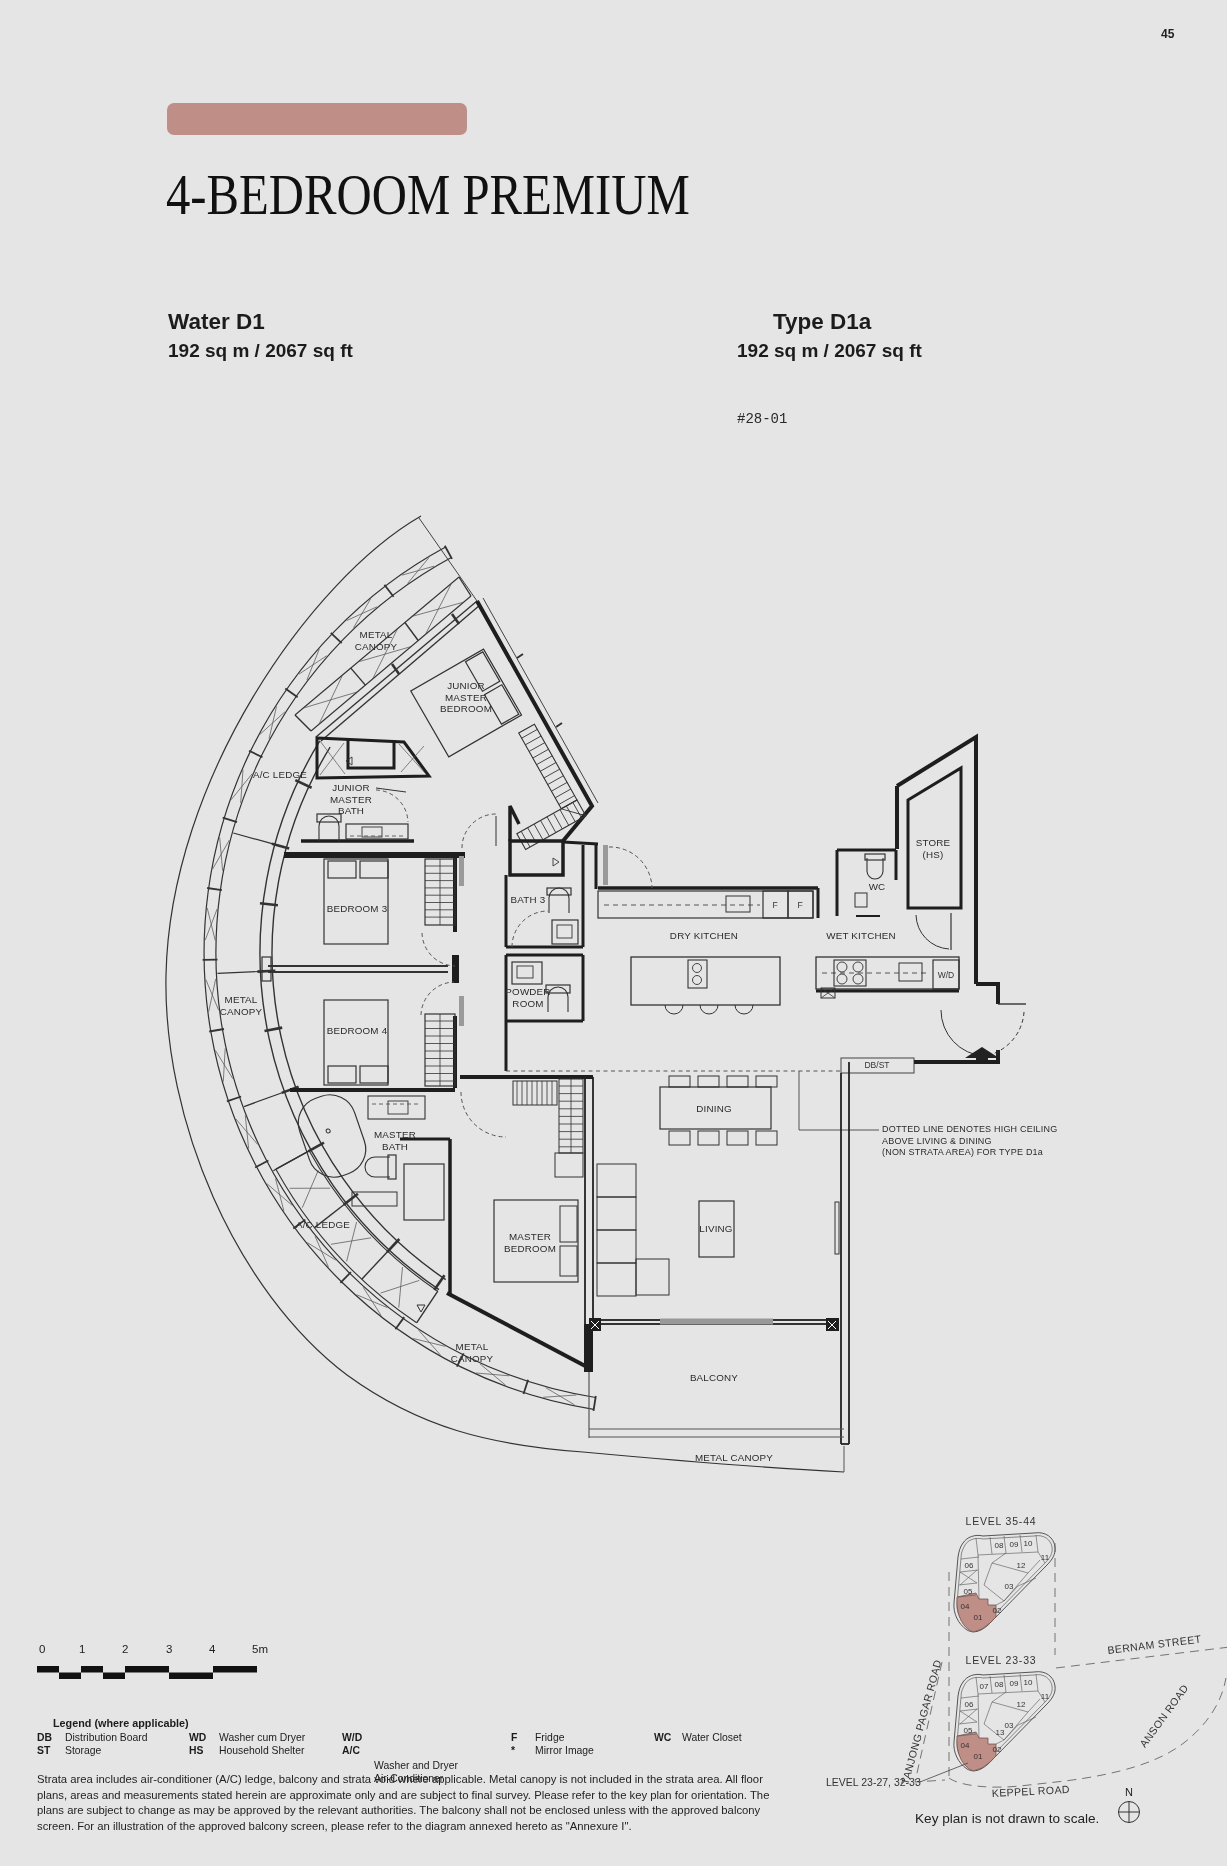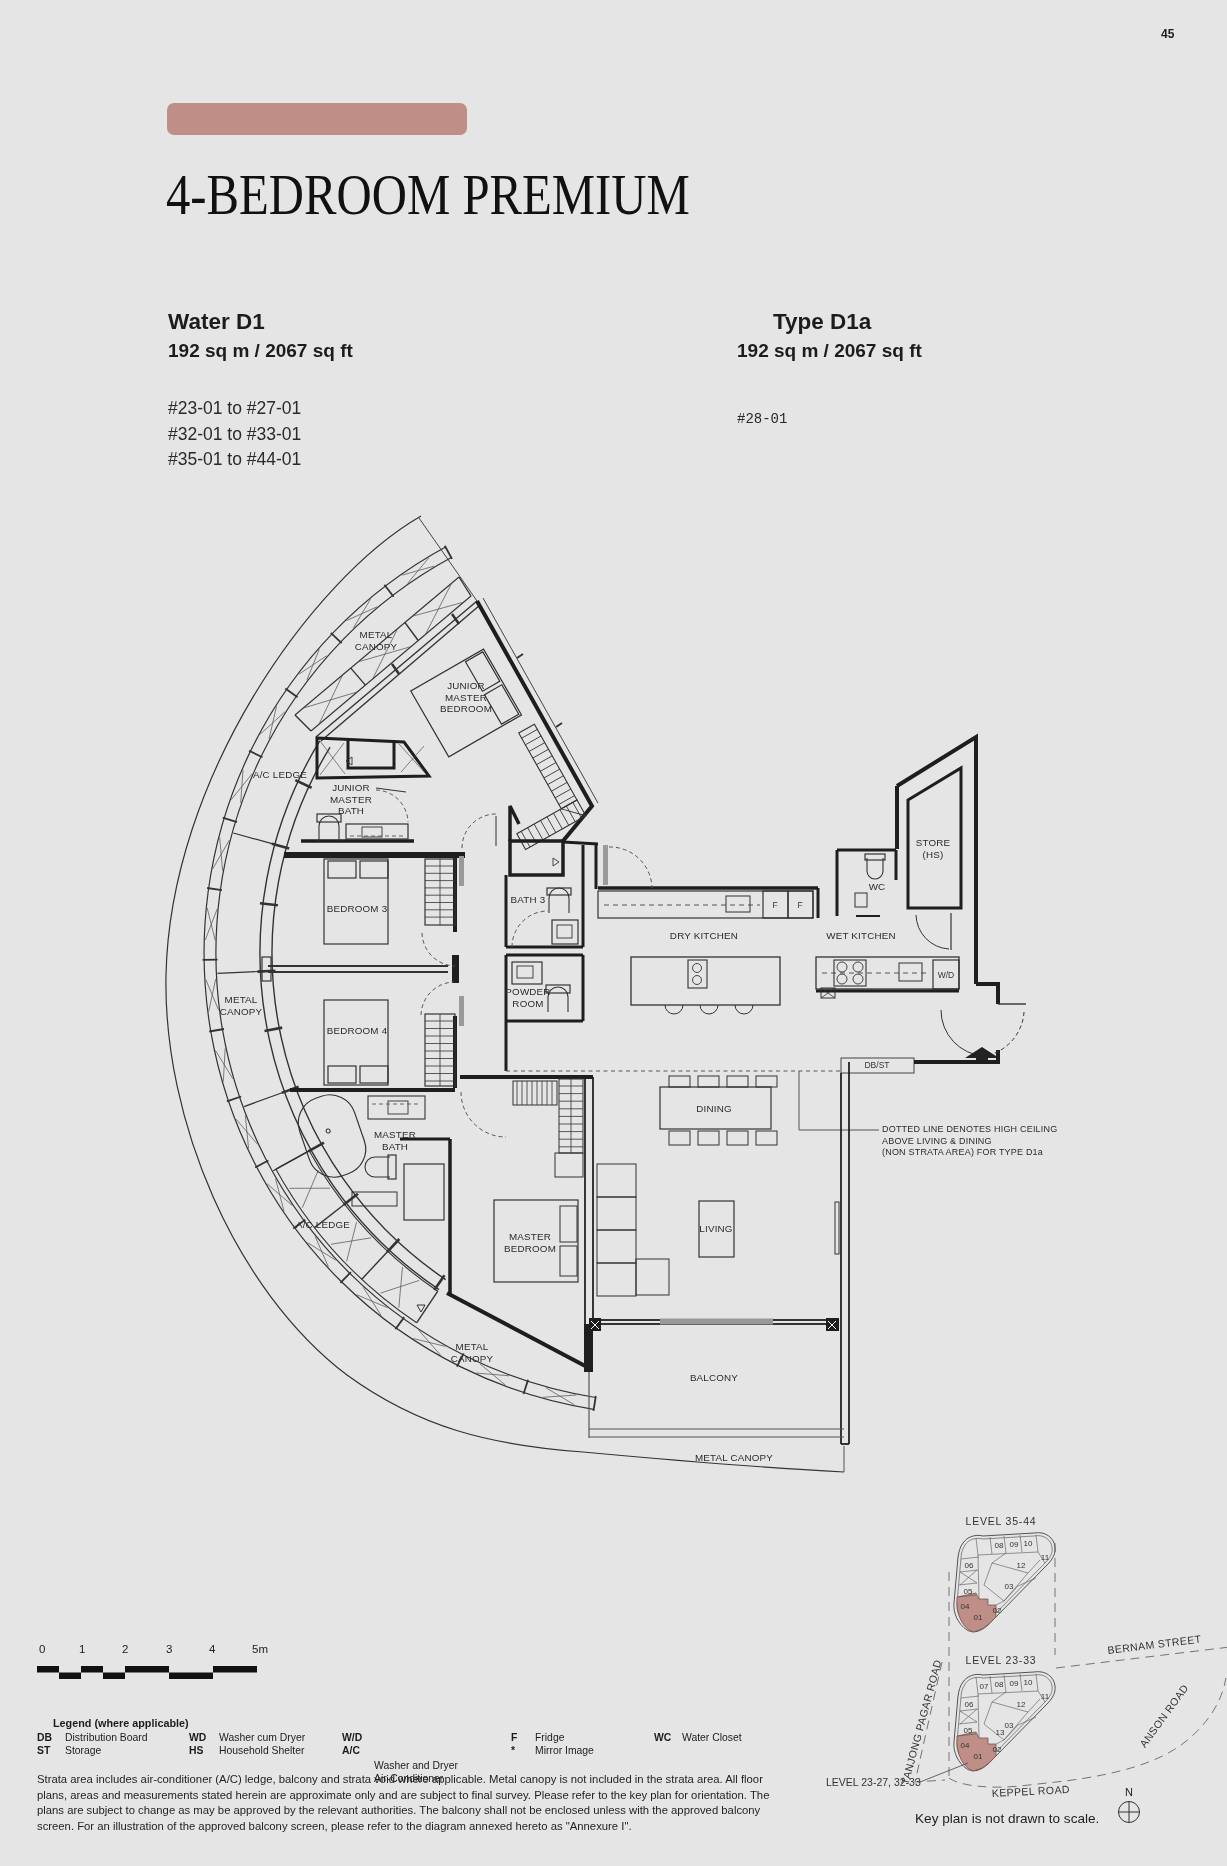--- a/index.html
+++ b/index.html
@@ -13,21 +13,20 @@
 
   <div class="abs" style="left:1161px;top:27px;font-size:12px;font-weight:bold;color:#222;">45</div>
 
   <div class="abs" style="left:167px;top:103px;width:300px;height:32px;background:#bf8e86;border-radius:7px;"></div>
 
   <div class="abs" style="left:166px;top:161px;font-family:'Liberation Serif',serif;font-size:58px;letter-spacing:0px;color:#111;transform:scale(0.84,1);transform-origin:left top;white-space:nowrap;">4-BEDROOM PREMIUM</div>
 
   <div class="abs" style="left:168px;top:309px;font-size:22.5px;font-weight:bold;">Water D1</div>
   <div class="abs" style="left:168px;top:340px;font-size:19px;font-weight:bold;">192 sq m / 2067 sq ft</div>
 
-  <div class="abs" style="left:168px;top:396px;font-size:17.5px;line-height:25.5px;color:#2a2a2a;">#23-01 to #27-01<br>#32-01 to #33-01<br>#35-01 to #44-01</div>
 
   <div class="abs" style="left:737px;top:309px;font-size:22.5px;font-weight:bold;margin-left:36px;">Type D1a</div>
   <div class="abs" style="left:737px;top:340px;font-size:19px;font-weight:bold;">192 sq m / 2067 sq ft</div>
 
   <div class="abs" style="left:737px;top:411px;font-size:14px;color:#2a2a2a;font-family:Liberation Mono, monospace;">#28-01</div>
 
   <svg class="abs" style="left:0;top:0;" width="1227" height="1866" viewBox="0 0 1227 1866" fill="none" stroke="#222" stroke-width="1">
 
 <path d="M421,516 C310,580 170,780 166,975 C163,1120 235,1290 347,1375 C420,1428 490,1445 583,1452 C680,1461 770,1468 844,1472" stroke="#333" stroke-width="1.2" fill="none"></path>
 

